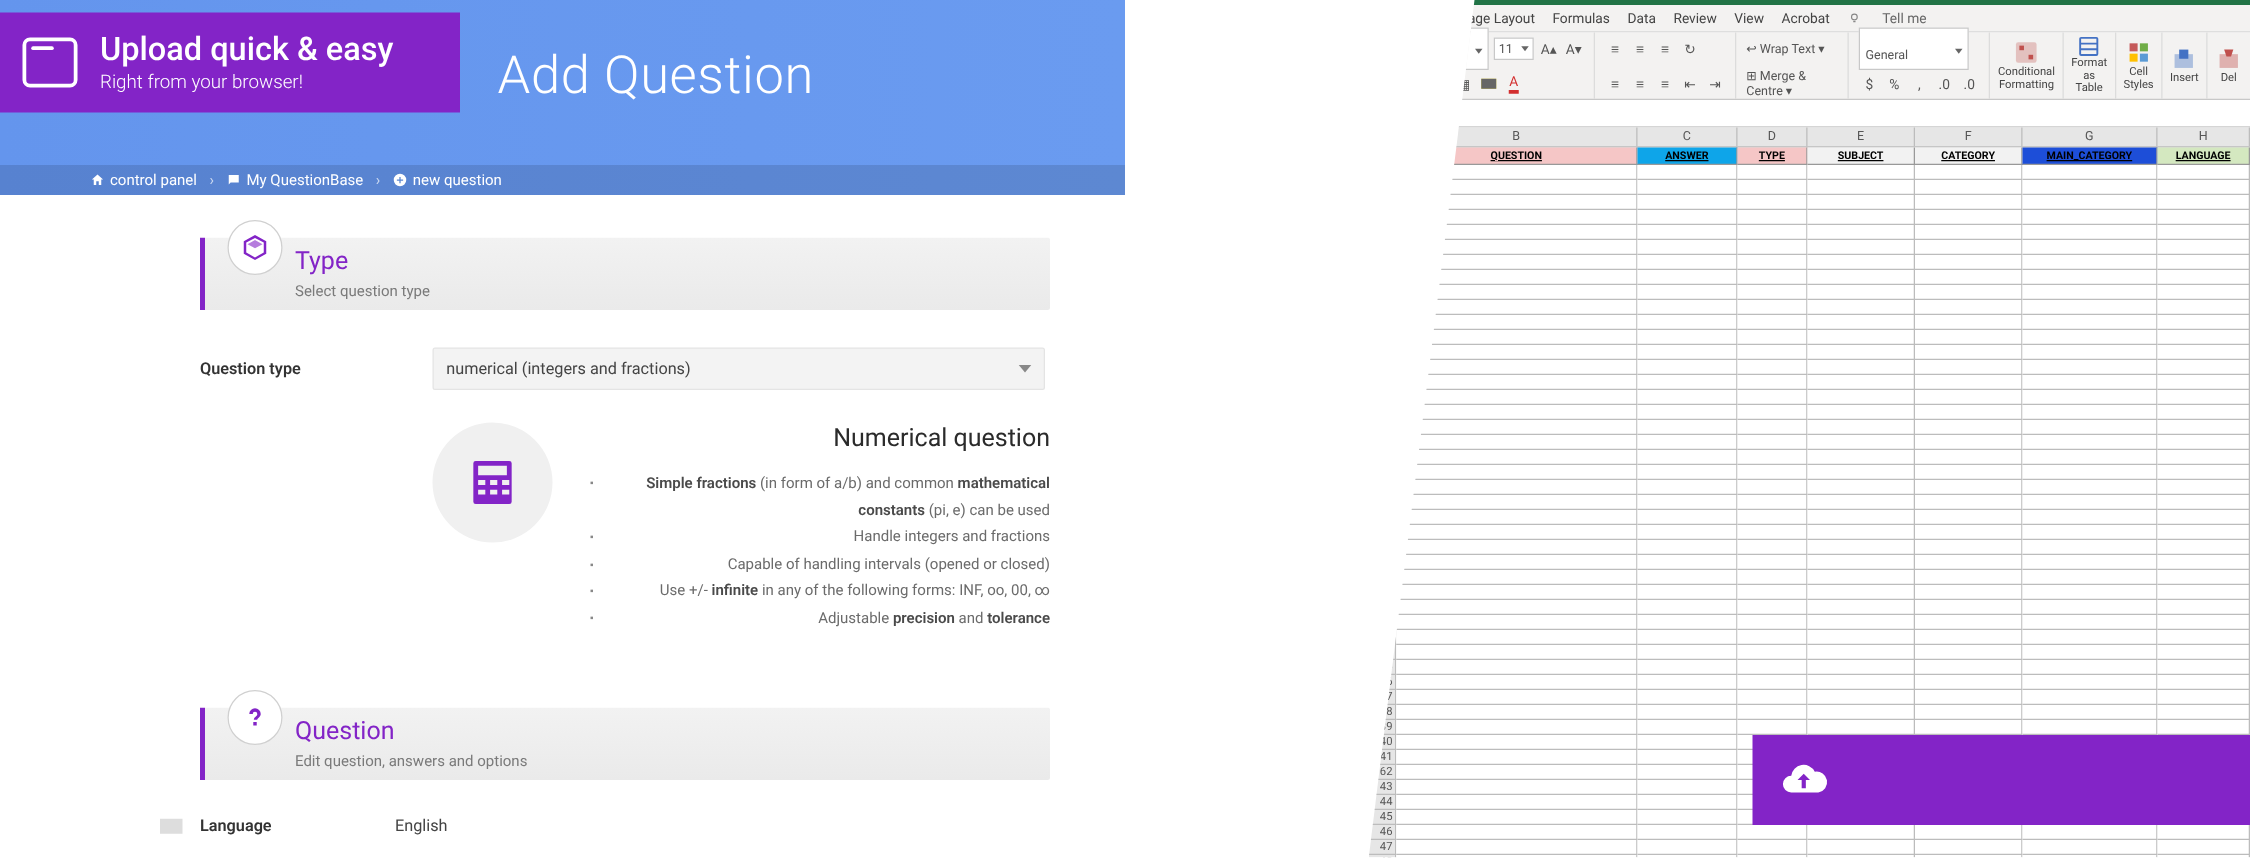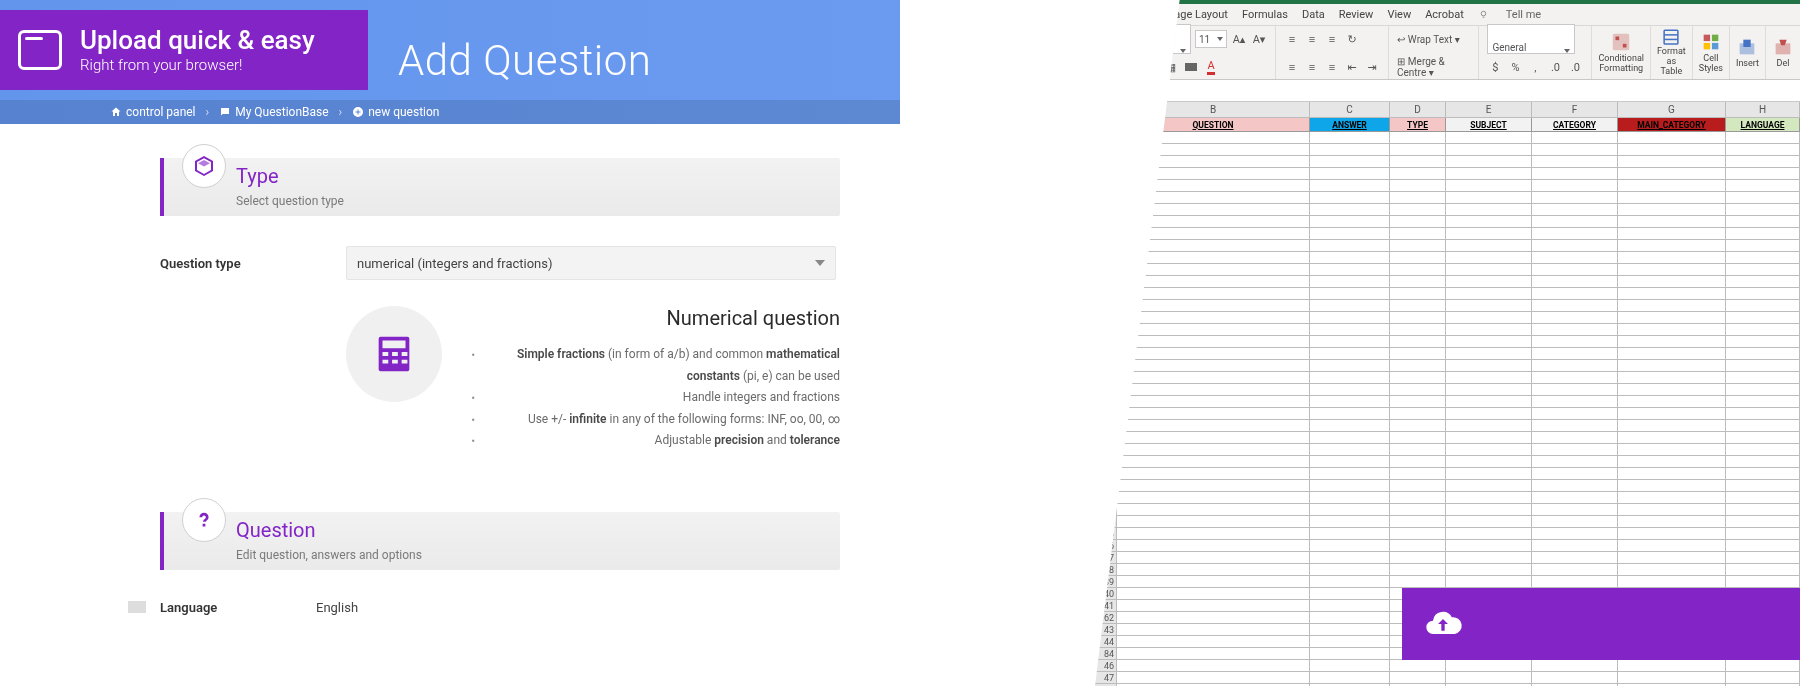--- a/index.html
+++ b/index.html
@@ -2,30 +2,30 @@
 <html><head>
 <meta charset="utf-8">
 <style>
 * { margin: 0; padding: 0; box-sizing: border-box; font-family: -apple-system, BlinkMacSystemFont, "Segoe UI", Roboto, sans-serif; }
 body { width: 1800px; height: 686px; overflow: hidden; position: relative; background: #fff; }
 
 
 .left-panel { position: absolute; left: 0; top: 0; width: 900px; height: 686px; }
 
 
-.hero { height: 124px; background: #6495ed; background: linear-gradient(90deg,#6495ED 0%,#6A9BF0 100%); position: relative; }
+.hero { height: 156px; background: #6495ed; background: linear-gradient(90deg,#6495ED 0%,#6A9BF0 100%); position: relative; }
 .hero-title { color: #fff; font-size: 42px; font-weight: 300; position: absolute; left: 398px; top: 36px; letter-spacing: .5px; }
 .promo-box { position: absolute; left: 0; top: 10px; width: 368px; height: 80px; background: #8324c7; display: flex; align-items: center; padding-left: 18px; z-index: 5; }
 .promo-icon { width: 44px; height: 40px; border: 3px solid #fff; border-radius: 6px; position: relative; margin-right: 18px; }
 .promo-icon::before { content:""; position:absolute; top:4px; left:4px; width:18px; height:3px; background:#fff; border-radius:2px; }
 .promo-text-1 { color:#fff; font-size:26px; font-weight:500; line-height:1.1; }
 .promo-text-2 { color:#fff; font-size:15px; font-weight:300; margin-top:2px; }
 
 
-.crumb-bar { position:absolute; left:0; bottom:0; height:24px; width:100%; background:rgba(0,0,0,.12); display:flex; align-items:center; padding-left:110px; gap:10px; font-size:12px; color:#fff; }
+.crumb-bar { position:absolute; left:0; bottom:0; height:24px; width:100%; background:rgba(0,0,0,.12); display:flex; align-items:center; padding-left:72px; gap:10px; font-size:12px; color:#fff; }
 .crumb-bar .sep { opacity:.7; }
 .crumb-item { display:flex; align-items:center; gap:4px; cursor:pointer; }
 .crumb-item svg { width:12px; height:12px; fill:#fff; }
 
 
 .content { padding: 34px 0 0 160px; width: 840px; }
 
 
 .section-head { display:flex; align-items:flex-start; border-left:4px solid #8324c7; background:linear-gradient(180deg,#f2f2f2 0,#eaeaea 100%); border-radius:0 2px 2px 0; height:58px; padding-left:18px; margin-bottom:30px; }
 .section-icon { width:44px; height:44px; border-radius:50%; background:#fff; border:1px solid #d0d0d0; display:flex; align-items:center; justify-content:center; margin-top:-14px; }
@@ -65,21 +65,21 @@
 .xl-titlebar { height:4px; background:#217346; }
 
 .xl-tabs { height:22px; background:#f3f2f1; border-bottom:1px solid #d7d7d7; display:flex; align-items:center; font-size:11px; color:#444; gap:14px; padding-left:6px; }
 .xl-tabs span { cursor:pointer; }
 .xl-tellme { display:flex; align-items:center; gap:17px; color:#666; }
 
 
 .xl-ribbon { height:54px; background:#f3f2f1; border-bottom:1px solid #c8c8c8; display:flex; font-size:10px; color:#555; }
 .xl-grp { border-right:1px solid #dcdcdc; padding:3px 8px 2px; display:flex; flex-direction:column; justify-content:space-between; }
 .xl-grp-row { display:flex; align-items:center; gap:4px; height:20px; }
-.xl-fontbox { border:1px solid #c8c8c8; background:#fff; height:30px; width:88px; font-size:10px; padding:0 4px; display:flex; align-items:flex-end; justify-content:space-between; }
+.xl-fontbox { border:1px solid #c8c8c8; background:#fff; height:18px; width:88px; font-size:10px; padding:16px 4px; display:flex; align-items:flex-start; justify-content:space-between; }
 .xl-sizebox { border:1px solid #c8c8c8; background:#fff; height:18px; width:32px; font-size:10px; padding:0 3px; display:flex; align-items:center; justify-content:space-between; }
 .mini-drop { width:0; height:0; border-left:3px solid transparent; border-right:3px solid transparent; border-top:4px solid #666; }
 .xl-btn-sq { width:16px; height:16px; border:1px solid transparent; display:flex; align-items:center; justify-content:center; font-size:11px; cursor:pointer; }
 .xl-big { display:flex; flex-direction:column; align-items:center; justify-content:center; padding:2px 6px; text-align:center; line-height:1.1; cursor:pointer; border-right:1px solid #dcdcdc; }
 .xl-big svg { width:22px; height:22px; }
 .xl-big span { font-size:9px; color:#444; margin-top:1px; }
 
 
 .xl-fbar { height:22px; background:#fff; border-bottom:1px solid #c8c8c8; display:flex; align-items:center; font-size:11px; }
 .xl-namebox { width:48px; border-right:1px solid #c8c8c8; height:100%; display:flex; align-items:center; padding:0 4px; color:#666; }
@@ -90,21 +90,21 @@
 .xl-colrow { display:flex; height:16px; background:#e6e6e6; border-bottom:1px solid #bcbcbc; }
 .xl-rowhead { width:22px; background:#e6e6e6; border-right:1px solid #bcbcbc; border-bottom:1px solid #bcbcbc; text-align:center; font-size:9px; color:#555; display:flex; align-items:center; justify-content:flex-end; padding-right:2px; height:12px; }
 .xl-colhead { border-right:1px solid #bcbcbc; text-align:center; font-size:10px; color:#555; display:flex; align-items:center; justify-content:center; }
 .xl-row { display:flex; height:12px; }
 .xl-cell { border-right:1px solid #bcbcbc; border-bottom:1px solid #bcbcbc; background:#fff; }
 .xl-hdr-q   { background:#f5c6c6; }
 .xl-hdr-a   { background:#0ea5e9; }
 .xl-hdr-t   { background:#f5c6c6; }
 .xl-hdr-s   { background:#f2f2f2; }
 .xl-hdr-c   { background:#f2f2f2; }
-.xl-hdr-m   { background:#b91c1c; }
+.xl-hdr-m   { background:#1d4ed8; }
 .xl-hdr-l   { background:#d4e8c0; }
 .xl-hdr-cell { font-size:8.5px; font-weight:700; text-align:center; text-decoration:underline; display:flex; align-items:center; justify-content:center; height:14px; border-right:1px solid #999; border-bottom:1px solid #999; }
 
 .cw-B{width:193px}.cw-C{width:80px}.cw-D{width:56px}.cw-E{width:86px}.cw-F{width:86px}.cw-G{width:108px}.cw-H{width:74px}
 
 
 .import-box { position:absolute; right:0; bottom:26px; width:398px; height:72px; background:#8324c7; display:flex; align-items:center; padding-left:18px; z-index:10; }
 .import-icon { width:46px; height:40px; position:relative; margin-right:16px; }
 .import-icon svg { width:46px; height:40px; fill:#fff; }
 .import-t1 { color:#fff; font-size:24px; font-weight:500; line-height:1.1; }
@@ -182,20 +182,21 @@
       <div class="info-circle">
         <svg viewBox="0 0 24 24">
             <path d="M5 3h14a1 1 0 011 1v16a1 1 0 01-1 1H5a1 1 0 01-1-1V4a1 1 0 011-1zm1 2v4h12V5H6zm0 6v2h3v-2H6zm5 0v2h3v-2h-3zm5 0v2h3v-2h-3zM6 15v2h3v-2H6zm5 0v2h3v-2h-3zm5 0v2h3v-2h-3z"></path>
           </svg>
       </div>
       <div>
         <div class="info-title">Numerical question</div>
         <ul class="info-list">
           <li><b>Simple fractions</b> (in form of a/b) and common <b>mathematical constants</b> (pi, e) can be used</li>
           <li>Handle integers and fractions</li>
+          <li>Capable of handling intervals (opened or closed)</li>
           <li>Use +/- <b>infinite</b> in any of the following forms: INF, oo, 00, ∞</li>
           <li>Adjustable <b>precision</b> and <b>tolerance</b></li>
         </ul>
       </div>
     </div>
 
     <div class="spacer"></div>
 
     <div class="section-head">
       <div class="section-icon">
@@ -805,21 +806,21 @@
               <div class="xl-rowhead">44</div>
               <div class="xl-cell cw-B"></div>
               <div class="xl-cell cw-C"></div>
               <div class="xl-cell cw-D"></div>
               <div class="xl-cell cw-E"></div>
               <div class="xl-cell cw-F"></div>
               <div class="xl-cell cw-G"></div>
               <div class="xl-cell cw-H"></div>
             </div>
             <div class="xl-row">
-              <div class="xl-rowhead">84</div>
+              <div class="xl-rowhead">45</div>
               <div class="xl-cell cw-B"></div>
               <div class="xl-cell cw-C"></div>
               <div class="xl-cell cw-D"></div>
               <div class="xl-cell cw-E"></div>
               <div class="xl-cell cw-F"></div>
               <div class="xl-cell cw-G"></div>
               <div class="xl-cell cw-H"></div>
             </div>
             <div class="xl-row">
               <div class="xl-rowhead">46</div>

